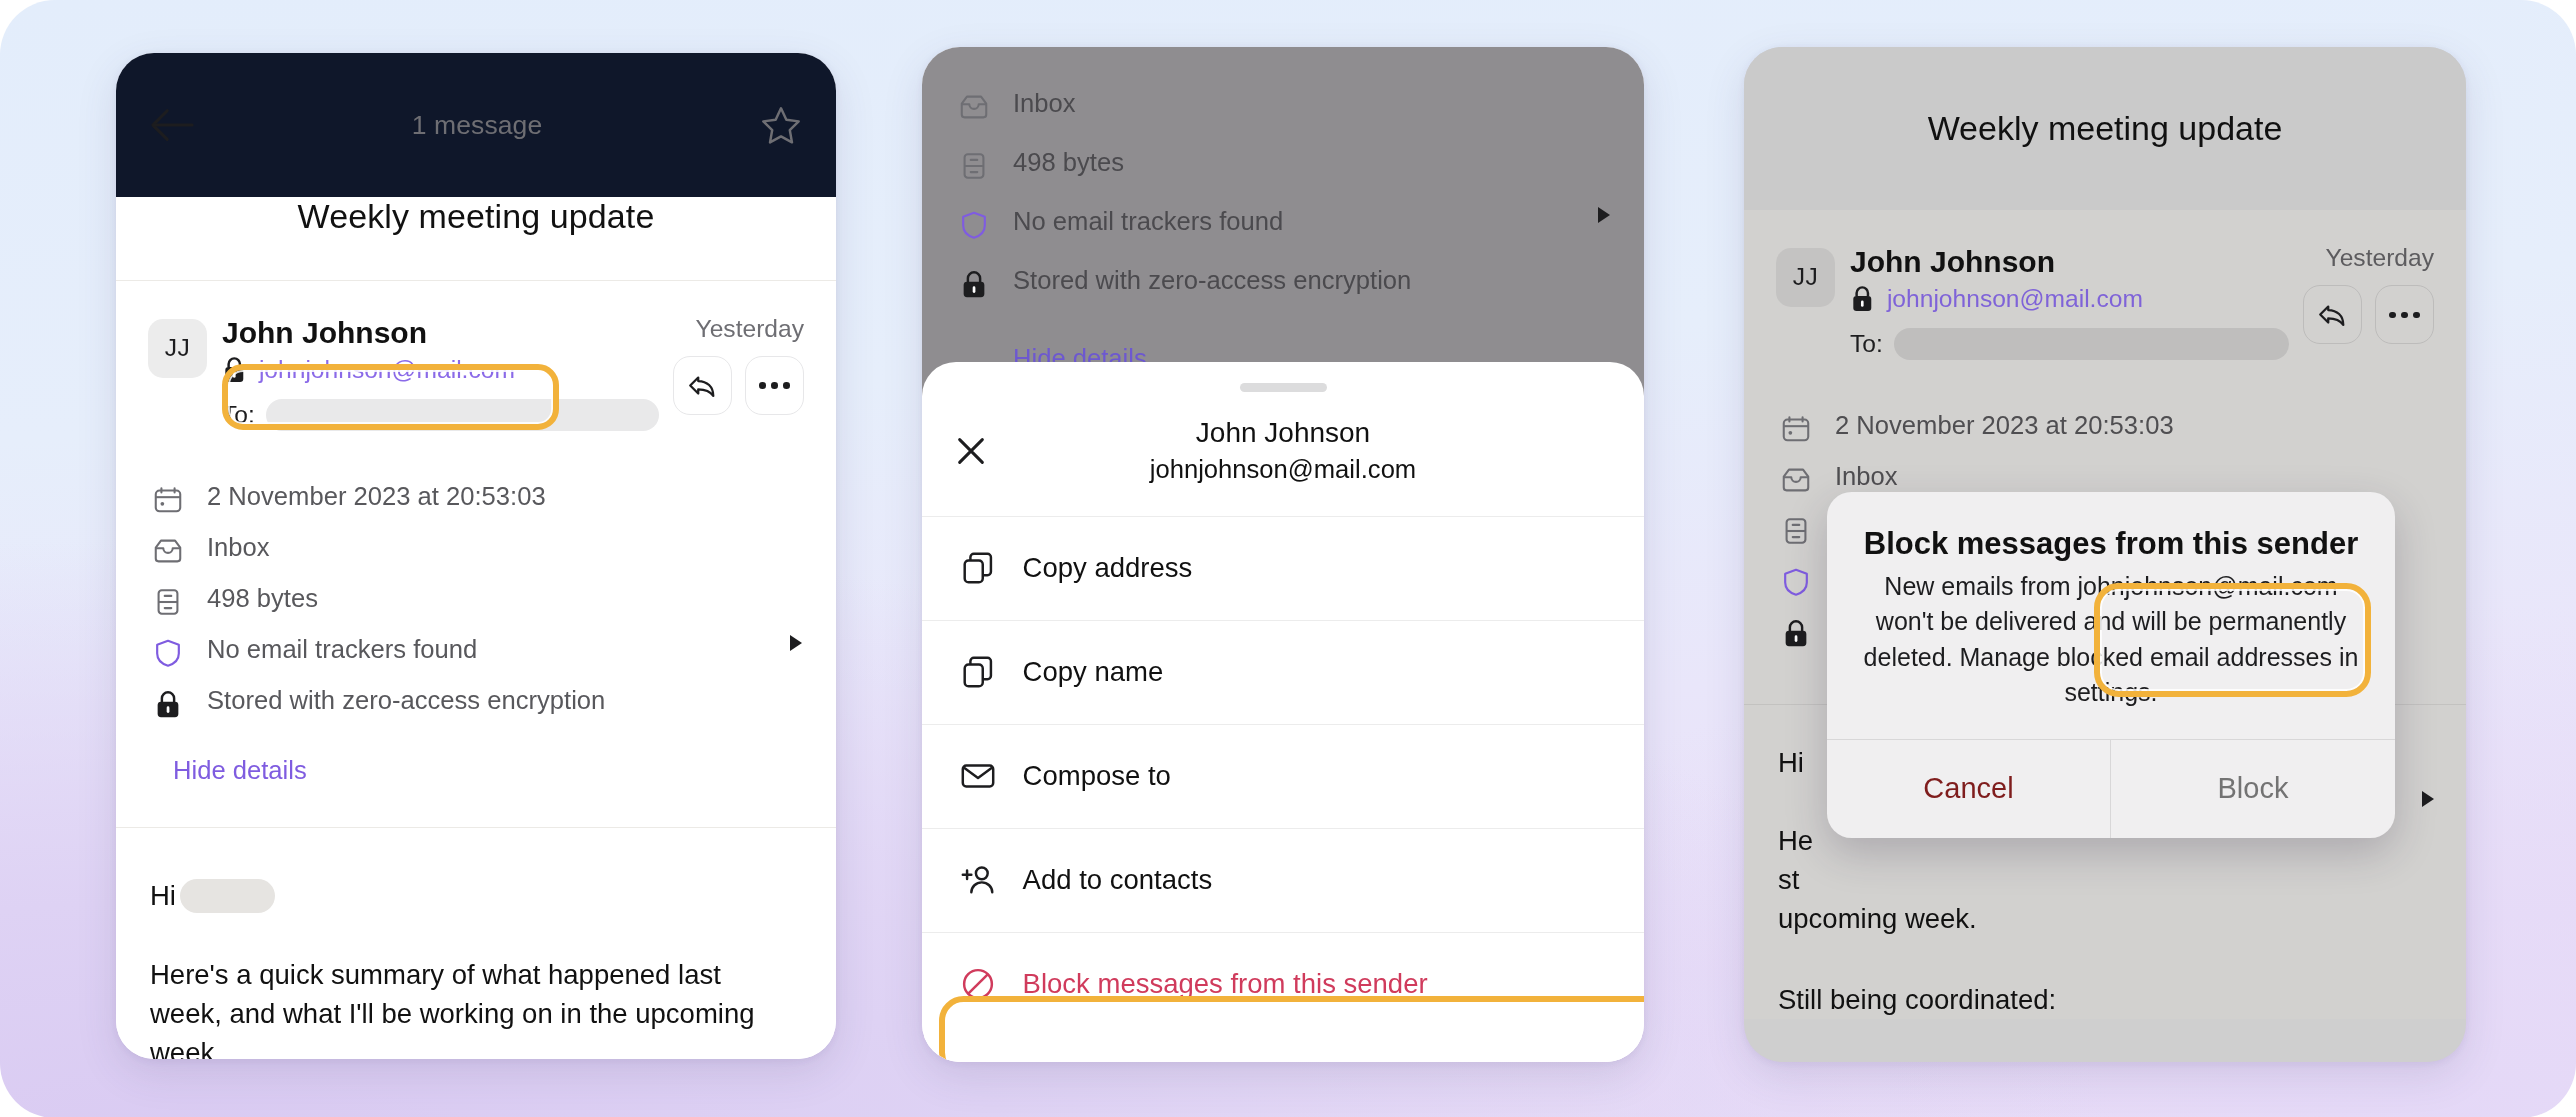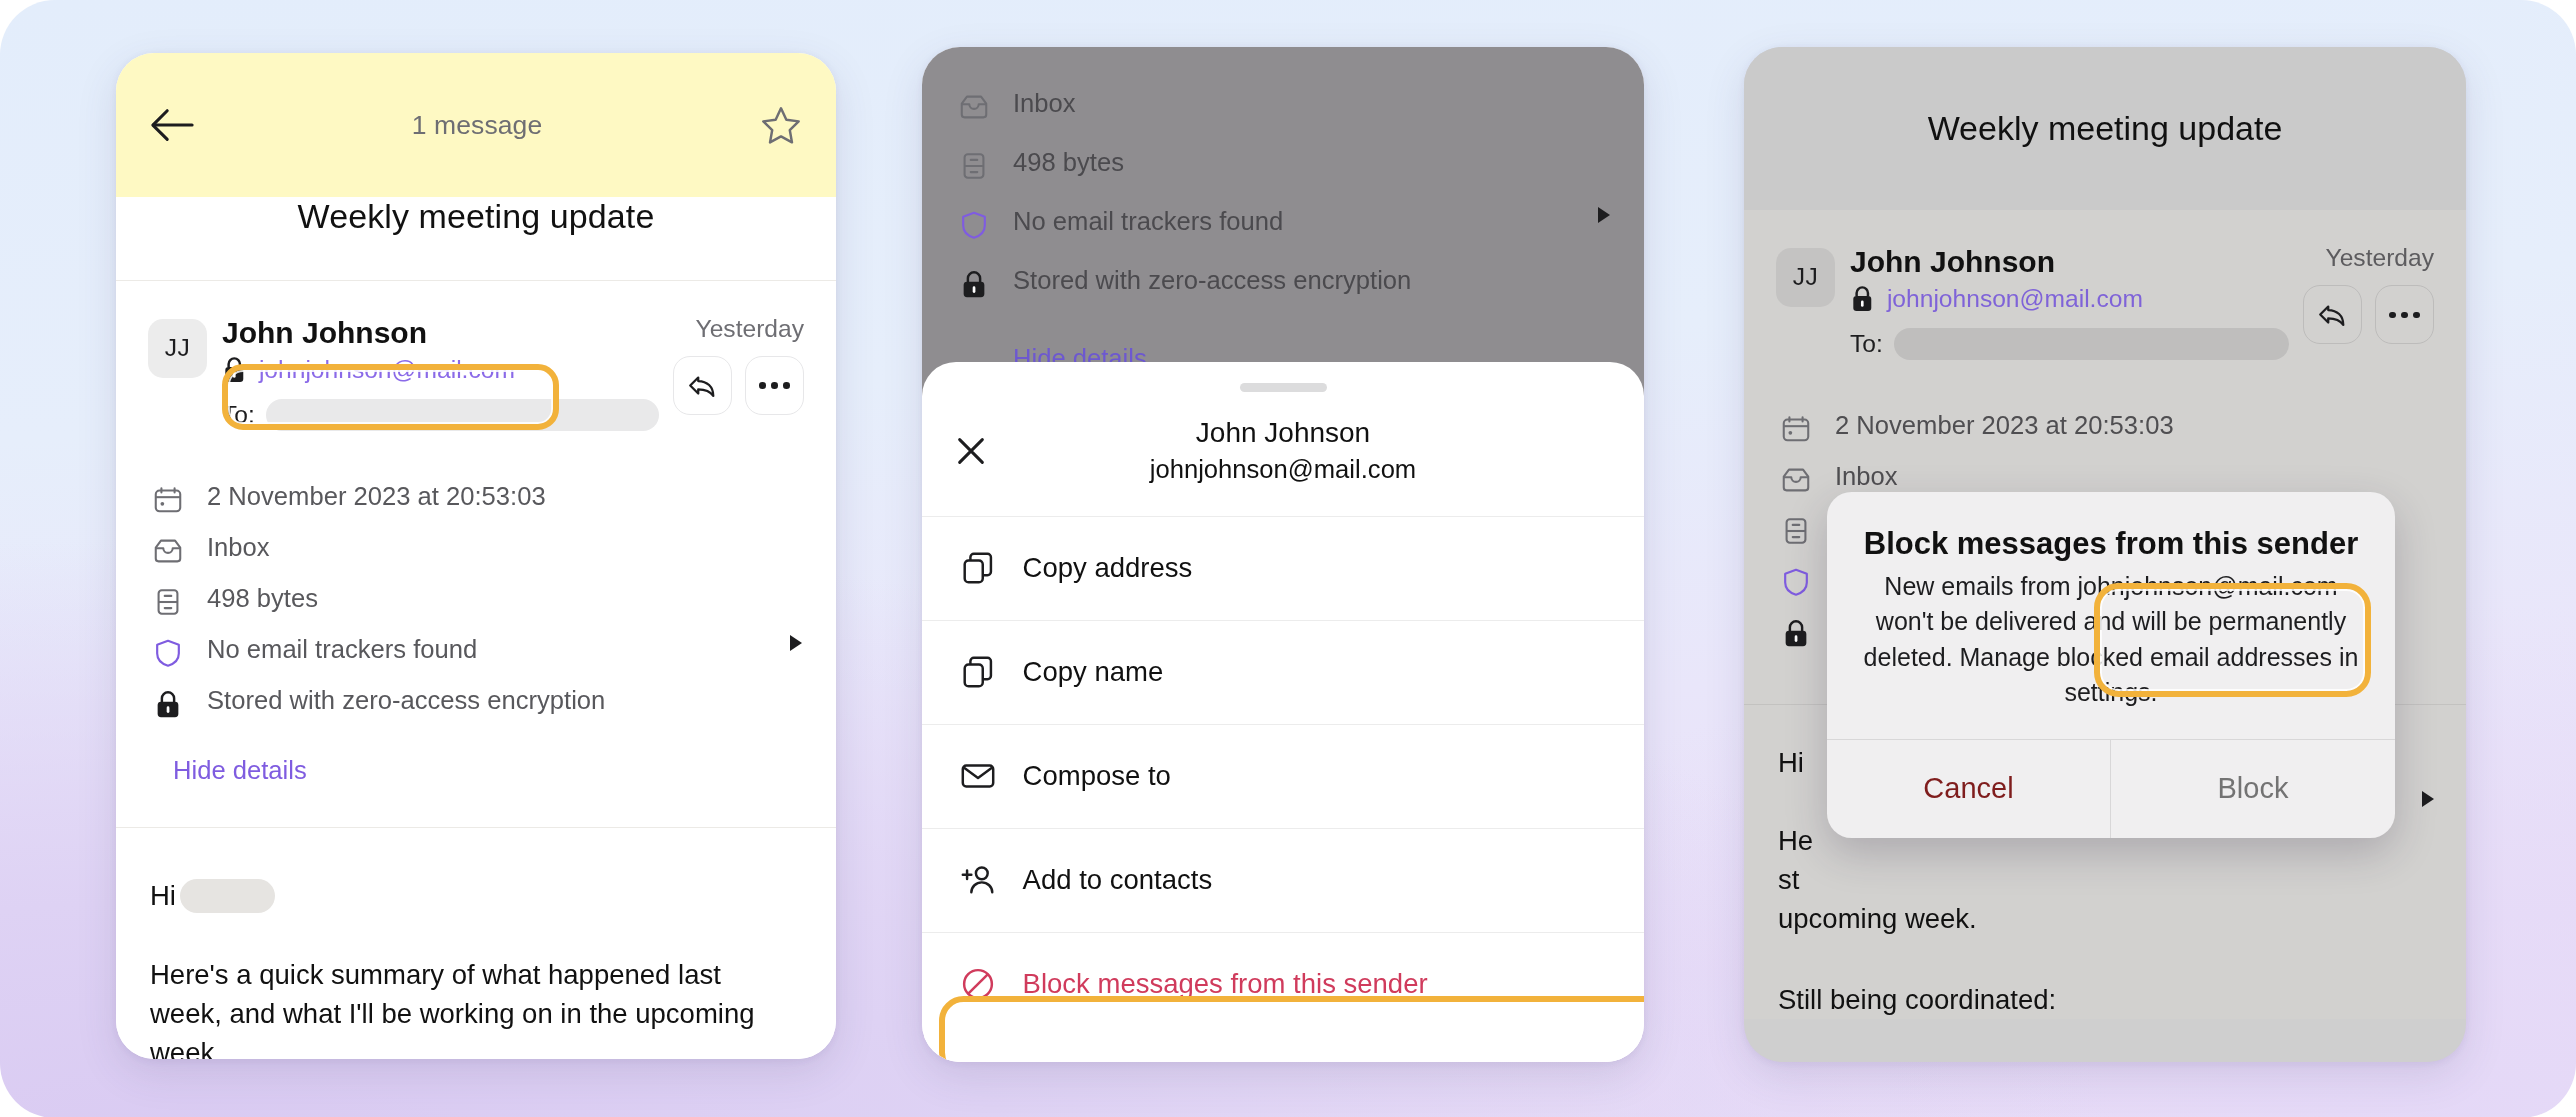--- a/index.html
+++ b/index.html
@@ -36,21 +36,21 @@
   }
   #panel1 { left: 116px;  top: 53px;  width: 720px;  height: 1006px; background:#ffffff; }
   #panel2 { left: 922px;  top: 47px;  width: 722px;  height: 1015px; background:#ffffff; }
   #panel3 { left: 1744px; top: 47px;  width: 722px;  height: 1015px; background:#cfcfcf; }
 
   
   .p1-nav {
     height: 144px;
     display: flex; align-items: center; justify-content: space-between;
     padding: 0 34px;
-    background: #fef9c3;
+    background: #0f172a;
     gap: 8px;
   }
   .ic-back { width: 44px; height: 40px; flex:0 0 auto; }
   .ic-star { width: 42px; height: 42px; flex:0 0 auto; }
   .p1-count { font-size: 26.5px; color: #6e6e73; letter-spacing:0.1px; }
   .p1-subject {
     background:#fff;
     padding: 0 34px 44px;
     text-align: center;
     font-size: 34px; color:#111; letter-spacing:0.1px;

